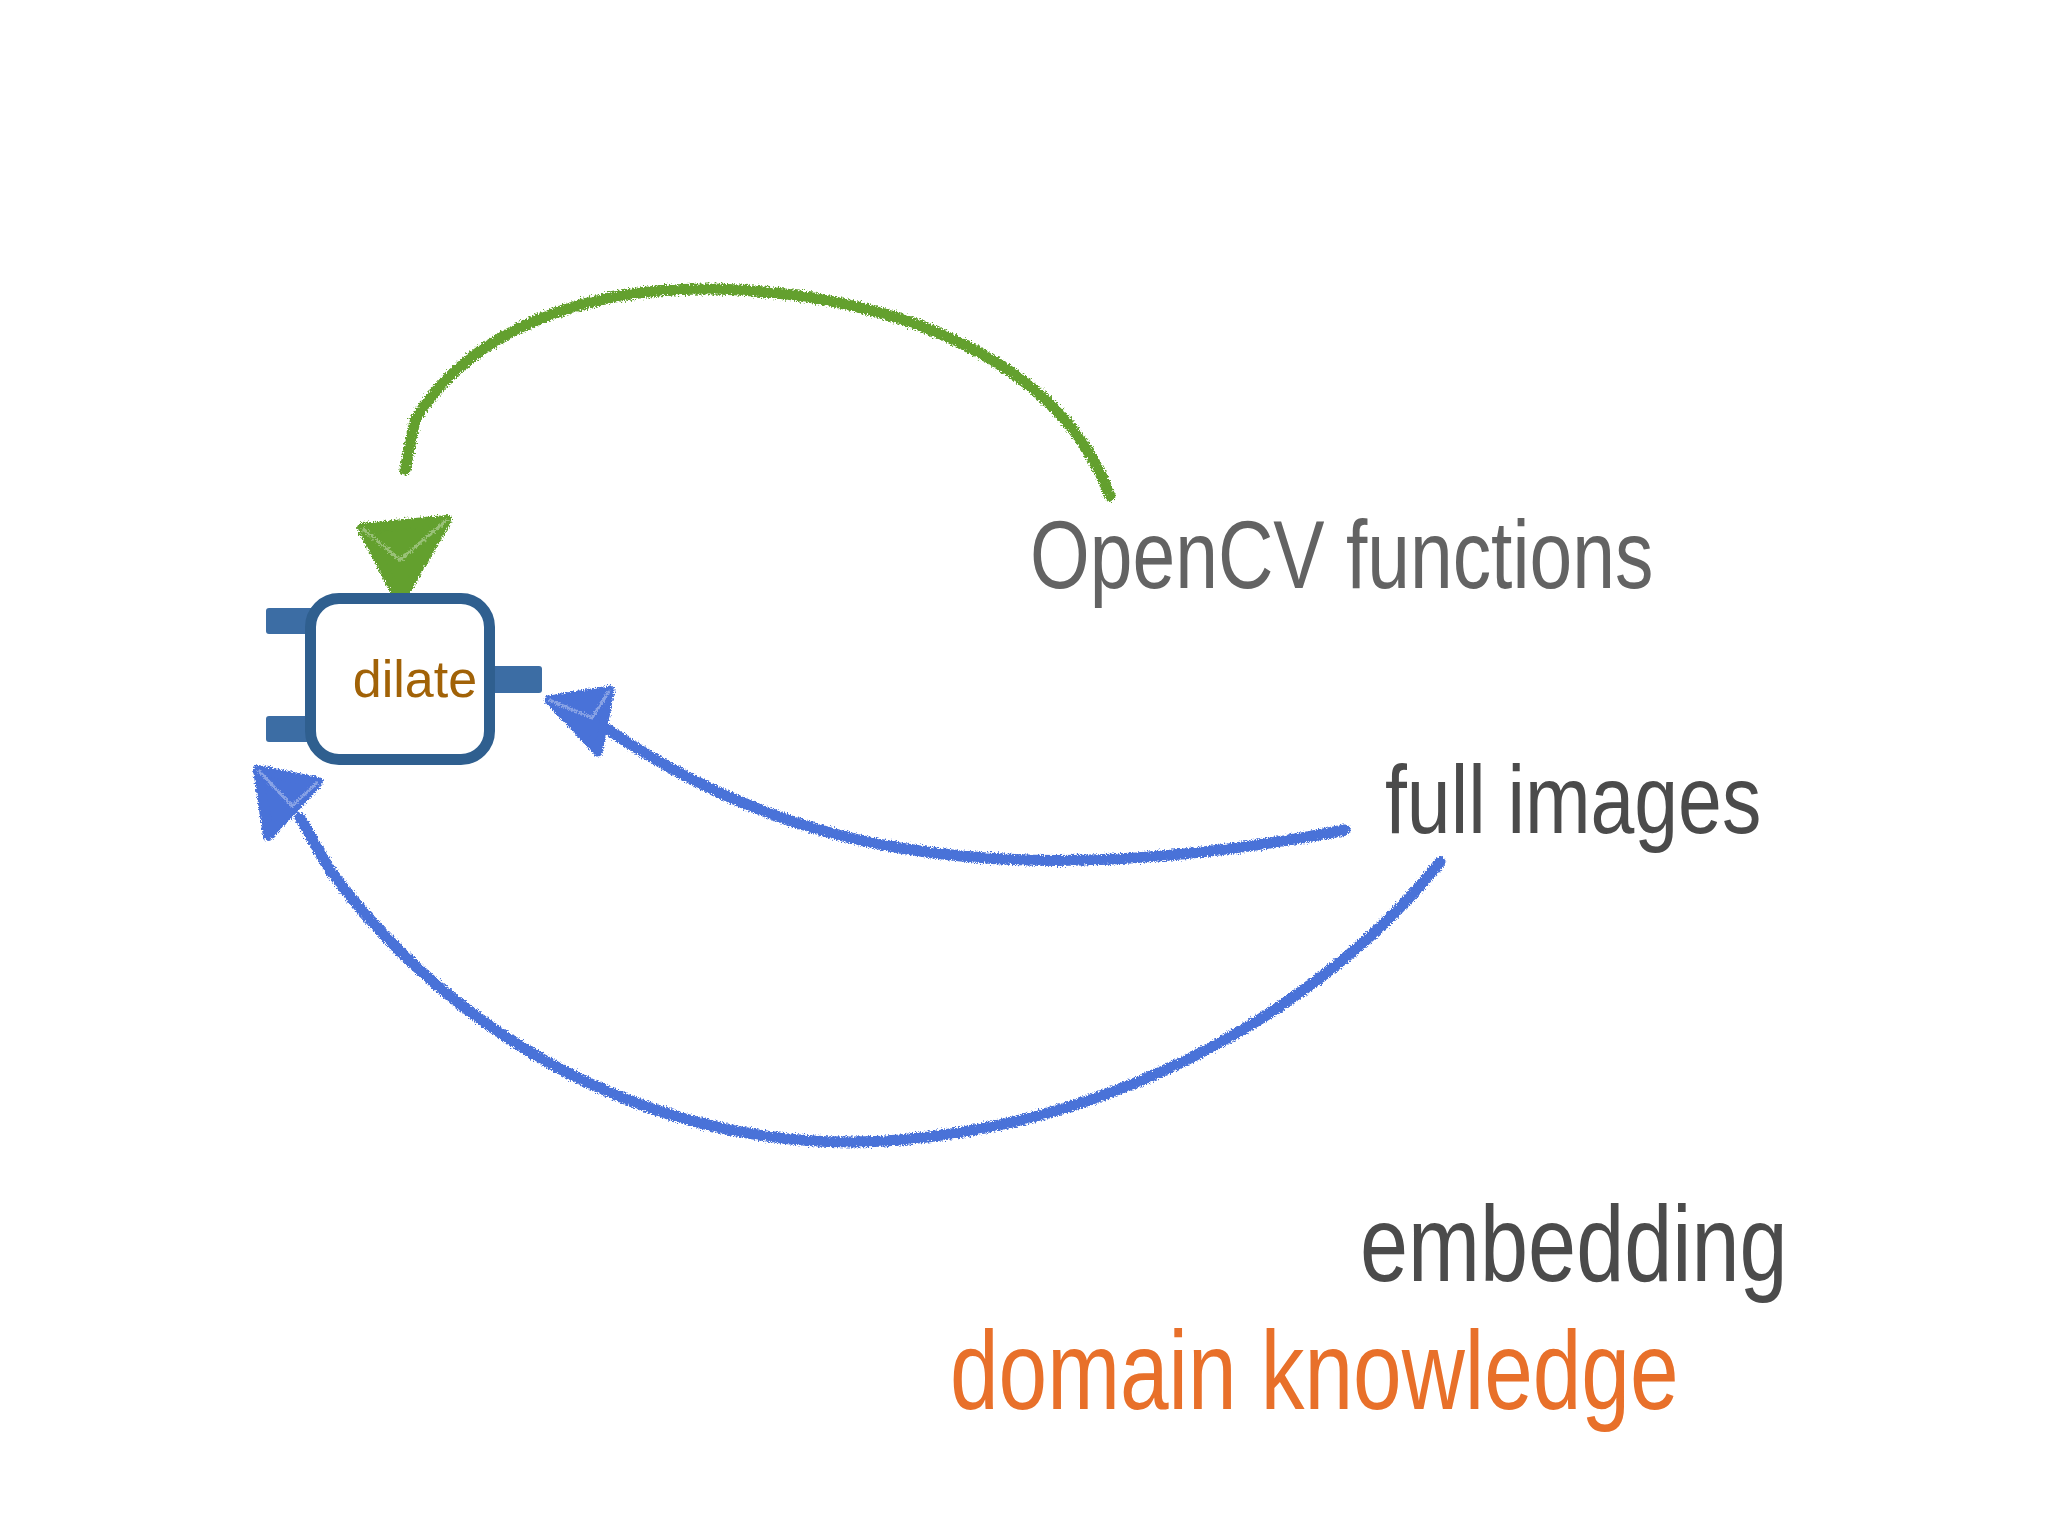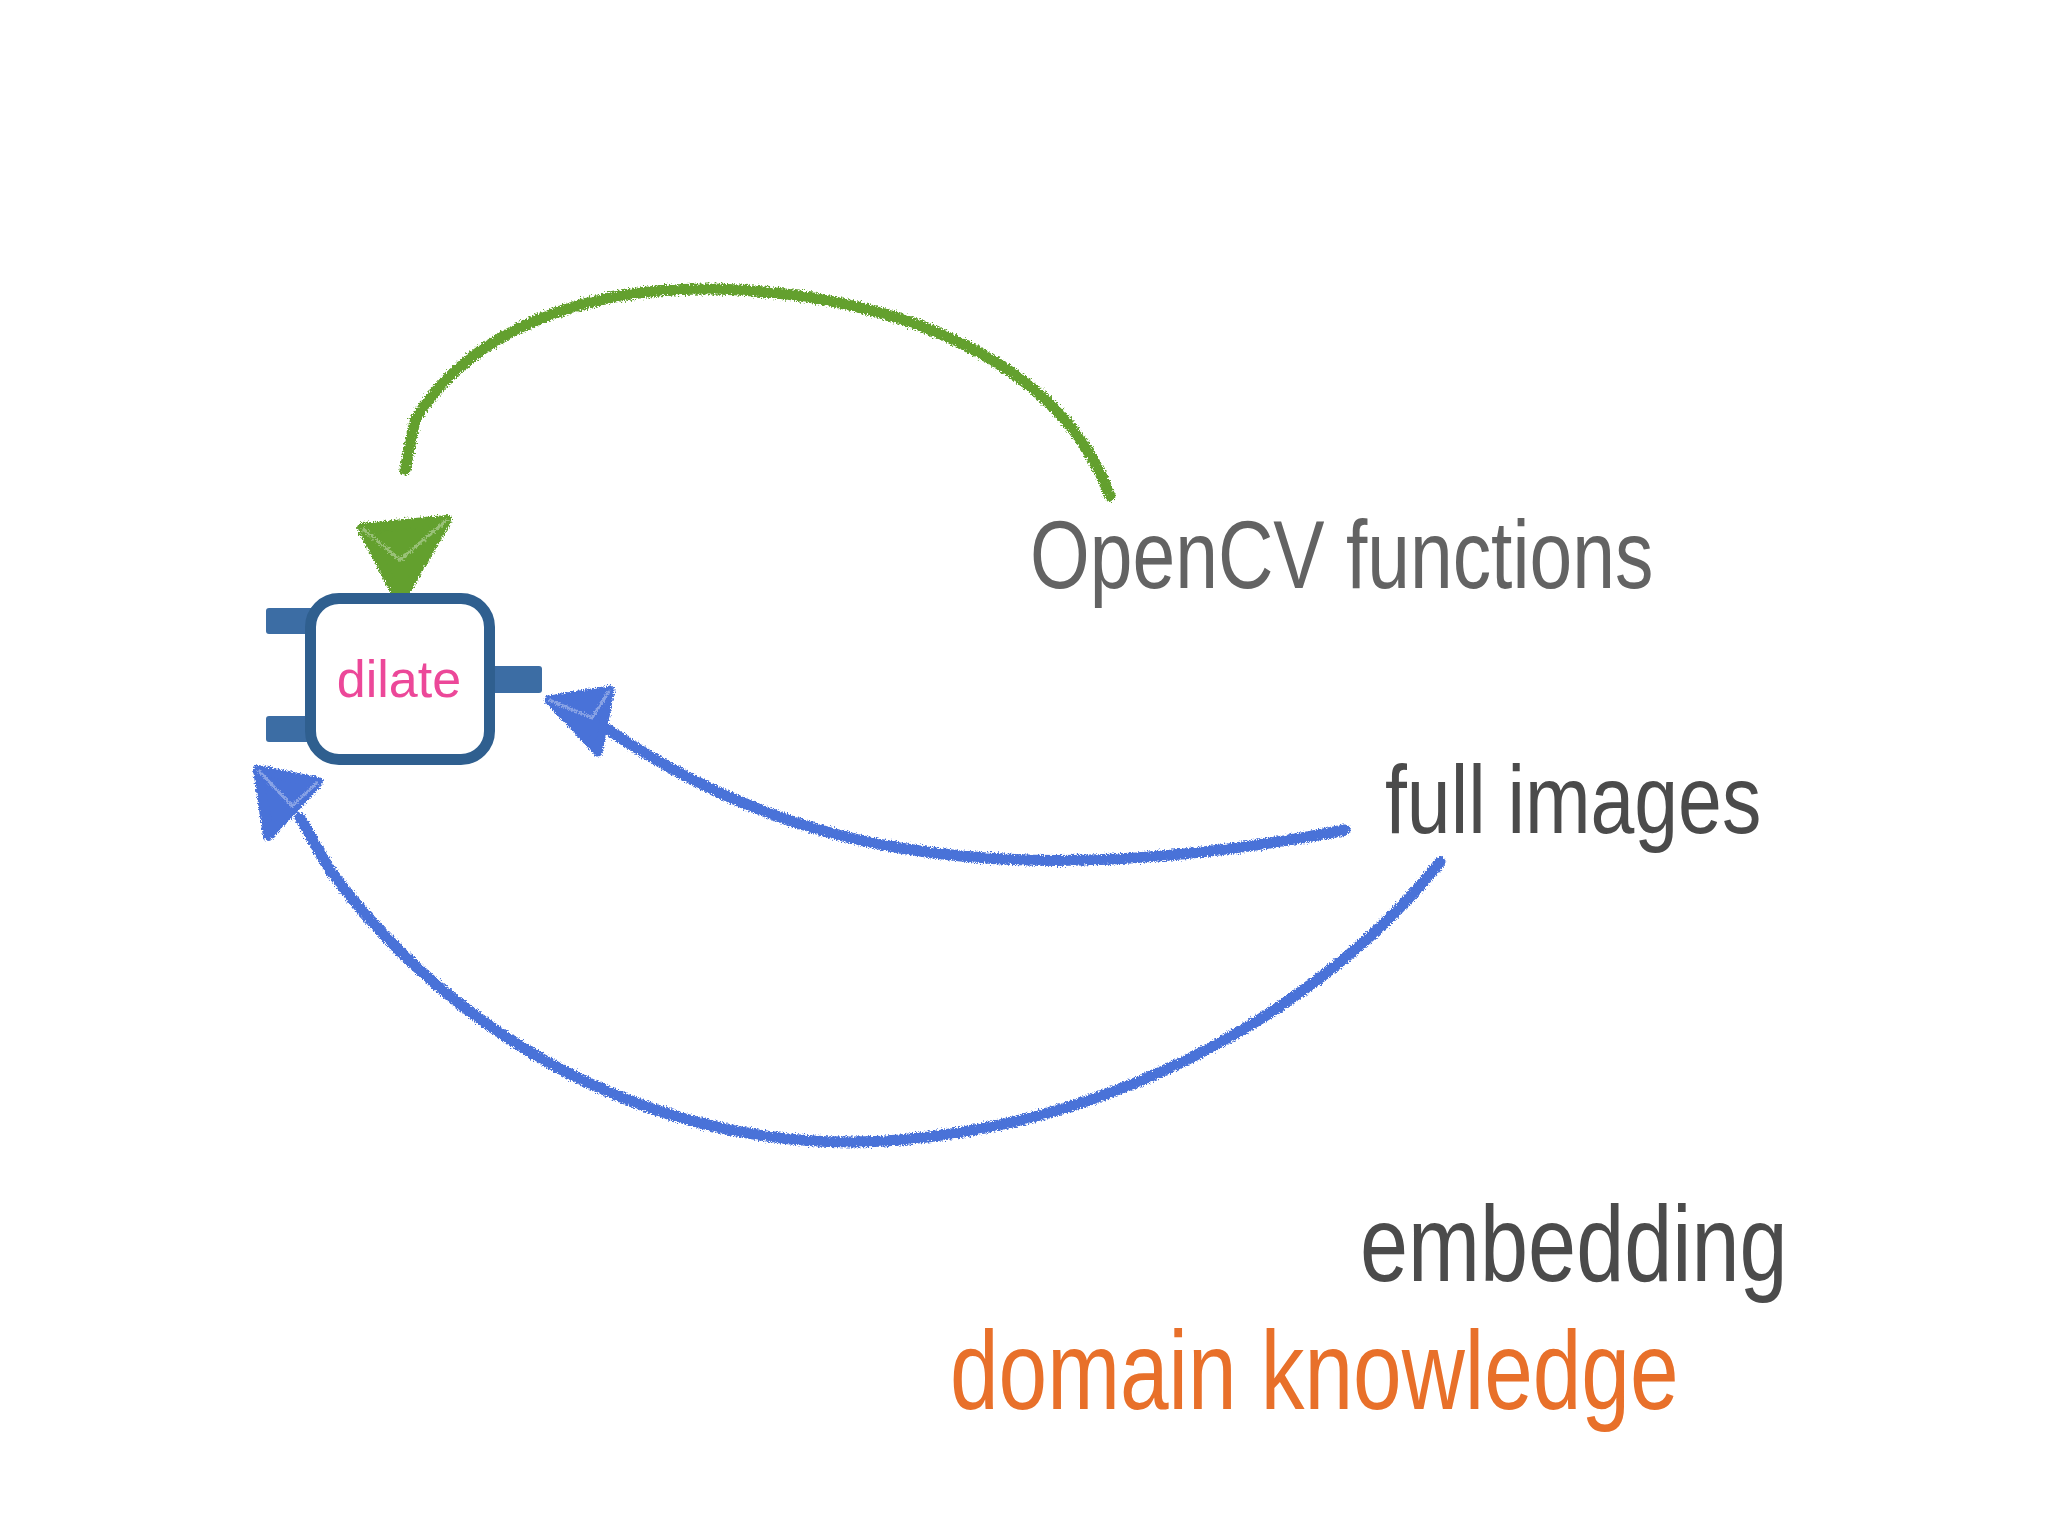--- a/index.html
+++ b/index.html
@@ -38,30 +38,30 @@
     width: 190px;
     height: 172px;
     border: 11px solid #2f5f8f;
     border-radius: 34px;
     background: #ffffff;
     box-sizing: border-box;
     z-index: 6;
   }
   .node-label {
     position: absolute;
-    left: 304px;
+    left: 320px;
     top: 593px;
     width: 190px;
     height: 172px;
     display: flex;
     align-items: center;
     justify-content: center;
     font-family: "Liberation Sans", sans-serif;
     font-size: 52px;
-    color: #ec4899;
+    color: #a16207;
     letter-spacing: 0px;
     z-index: 7;
   }
   .port {
     position: absolute;
     background: #3c6da4;
     z-index: 5;
   }
   .port-in-top {
     left: 266px;

